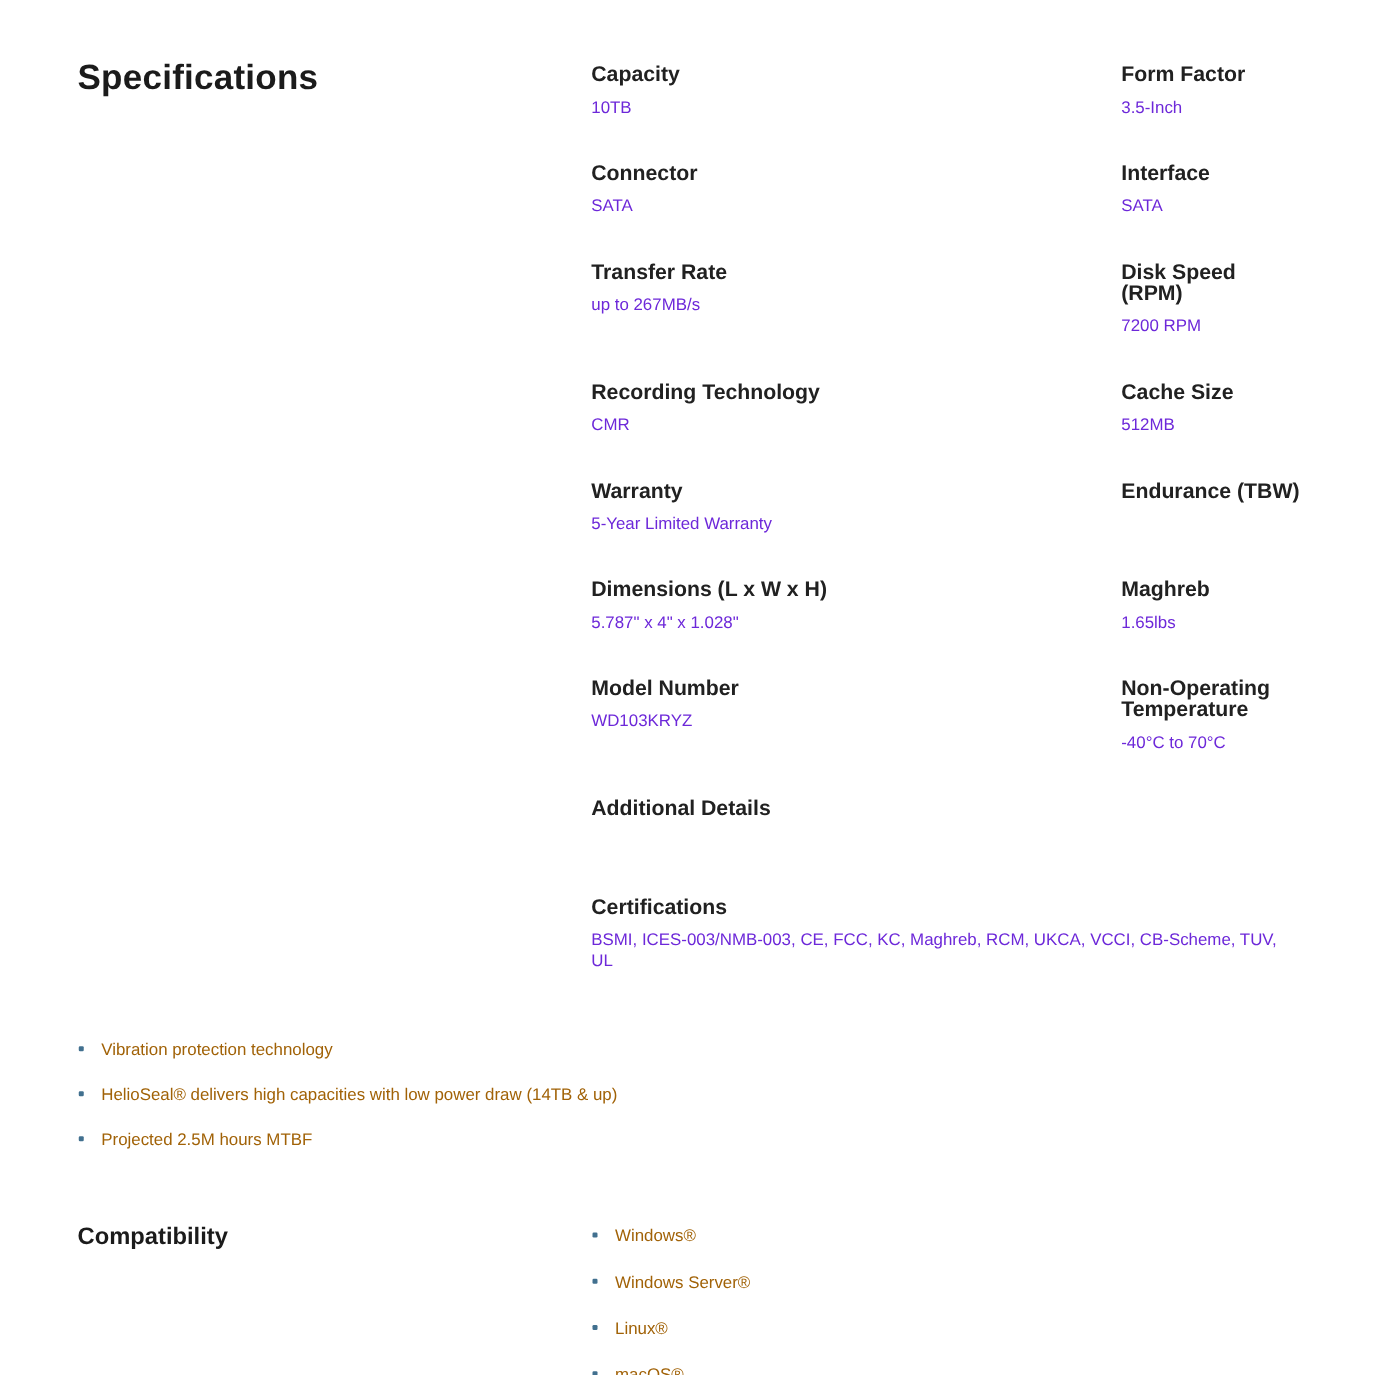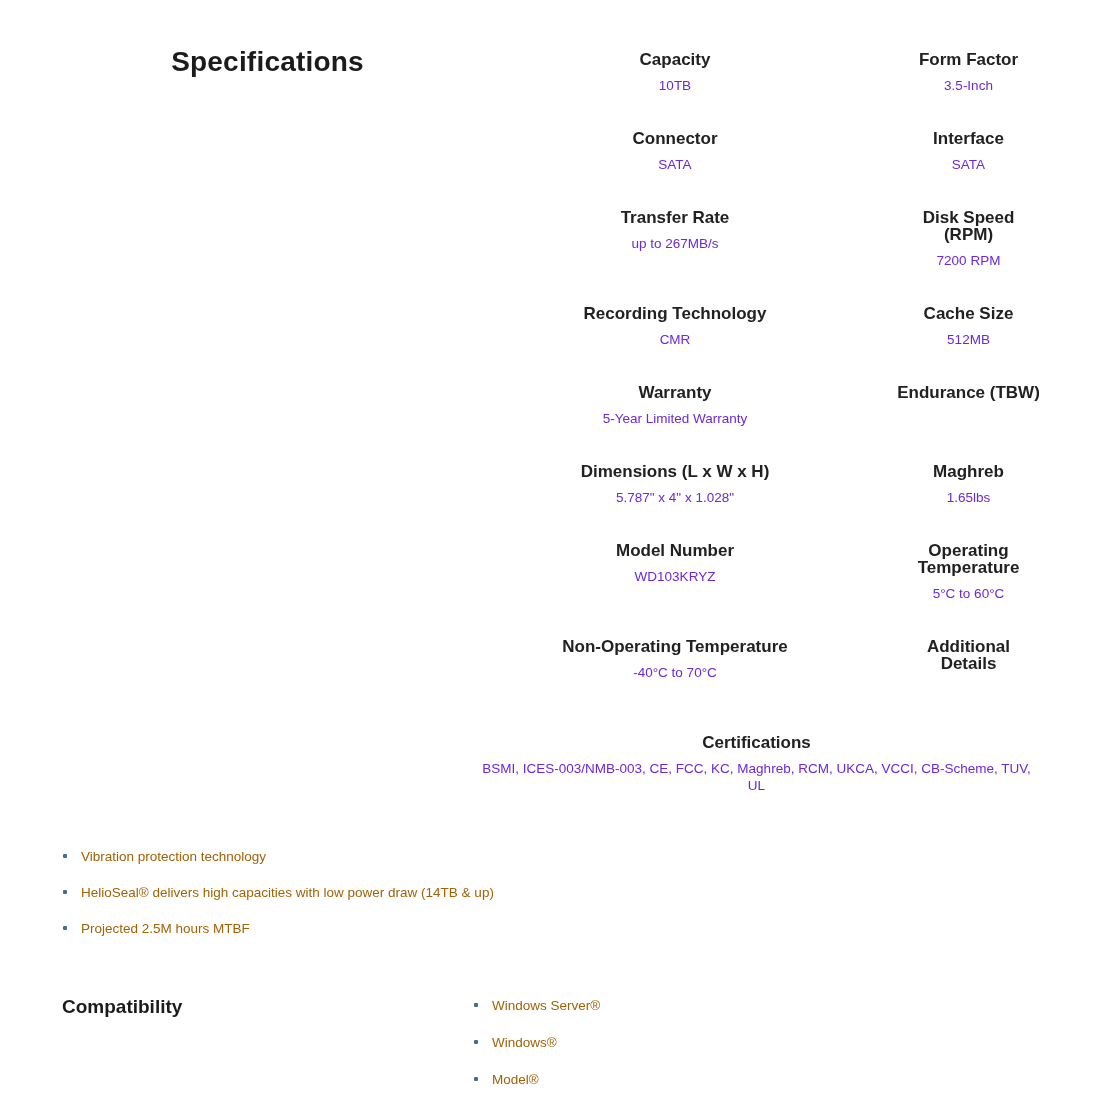--- a/index.html
+++ b/index.html
@@ -19,21 +19,21 @@
   h1.page-title {
     font-size: 28px; line-height: 34px; font-weight: 700;
     color: #1b1b1b; letter-spacing: 0.2px;
   }
   h2.section-title {
     font-size: 19px; line-height: 24px; font-weight: 700;
     color: #1b1b1b;
   }
 
   
-  .section-specs { margin-bottom: 16px; text-align: center; }
+  .section-specs { margin-bottom: 16px; }
   .spec-grid {
     display: grid;
     grid-template-columns: 424px 1fr;
     padding-top: 6px;
   }
   .spec-item { margin-bottom: 36px; padding-right: 20px; }
   .spec-item:last-child { grid-column: 1 / -1; }
   .spec-label {
     font-size: 17px; line-height: 17px; font-weight: 700;
     color: #212121; margin-bottom: 9px;
@@ -129,24 +129,20 @@
           <div class="spec-item">
             <div class="spec-label">Maghreb</div>
             <div class="spec-value">1.65lbs</div>
           </div>
 
           <div class="spec-item">
             <div class="spec-label">Model Number</div>
             <div class="spec-value">WD103KRYZ</div>
           </div>
 
-          <div class="spec-item">
-            <div class="spec-label">Operating Temperature</div>
-            <div class="spec-value">5°C to 60°C</div>
-          </div>
 
           <div class="spec-item">
             <div class="spec-label">Non-Operating Temperature</div>
             <div class="spec-value">-40°C to 70°C</div>
           </div>
 
           <div class="spec-item">
             <div class="spec-label">Additional Details</div>
             <div class="spec-value"></div>
           </div>
@@ -183,31 +179,31 @@
 
   <div class="section section-compat">
     <div class="heading-col">
       <h2 class="section-title">Compatibility</h2>
     </div>
     <div class="content-col">
       <ul class="bullet-list compat-list">
 
           <li class="bullet-item">
             <span class="bullet-square"></span>
+            <span>Windows®</span>
+          </li>
+
+          <li class="bullet-item">
+            <span class="bullet-square"></span>
             <span>Windows Server®</span>
           </li>
 
           <li class="bullet-item">
             <span class="bullet-square"></span>
-            <span>Windows®</span>
-          </li>
-
-          <li class="bullet-item">
-            <span class="bullet-square"></span>
-            <span>Model®</span>
+            <span>Linux®</span>
           </li>
 
           <li class="bullet-item">
             <span class="bullet-square"></span>
             <span>macOS®</span>
           </li>
         </ul>
     </div>
   </div>
 

